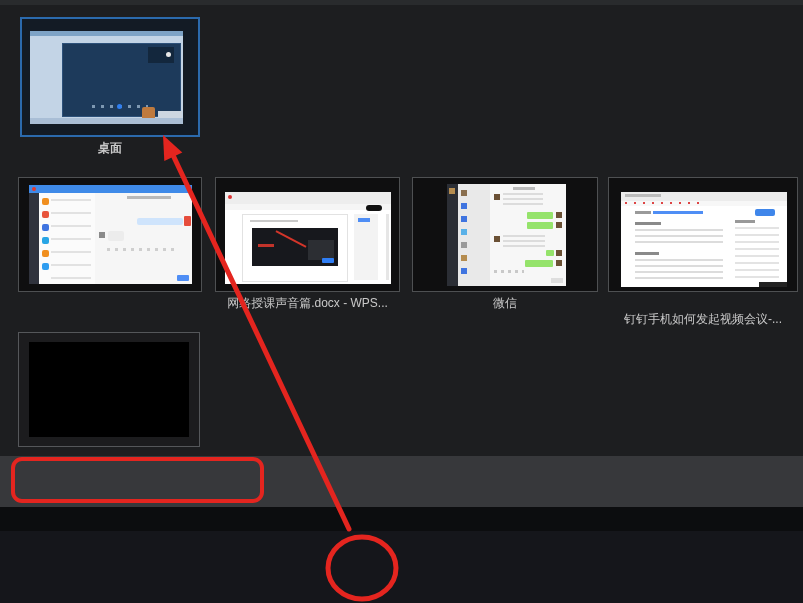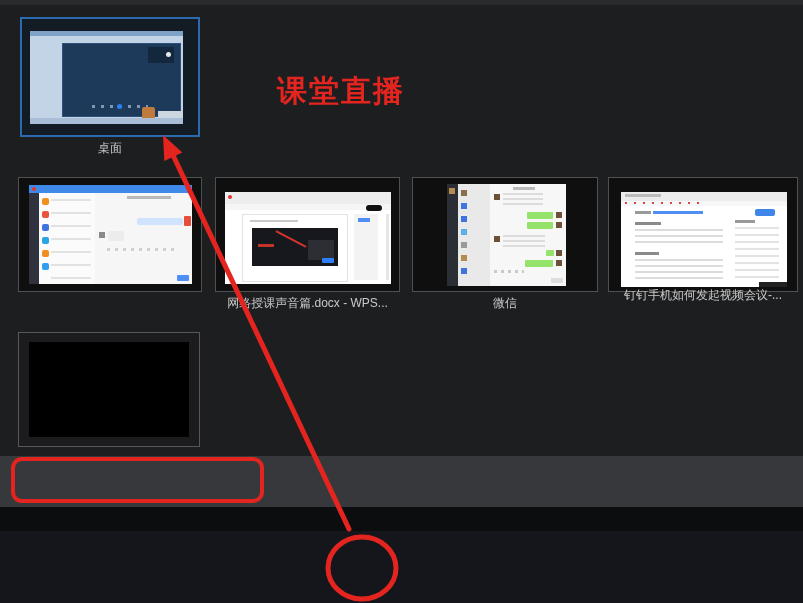--- a/index.html
+++ b/index.html
@@ -36,21 +36,21 @@
       <div class="s" style="left:40px;top:24px;width:117px;height:72px;background:#1d3a5b;border:1px solid #2d517a;"></div>
       <div class="s" style="left:126px;top:28px;width:26px;height:16px;background:#13273d;"></div>
       <div class="s" style="left:144px;top:33px;width:5px;height:5px;border-radius:50%;background:#e8e8e8;"></div>
       <div class="s" style="left:70px;top:86px;width:56px;height:3px;background:repeating-linear-gradient(90deg,#7e98b2 0 3px,transparent 3px 9px);"></div>
       <div class="s" style="left:95px;top:85px;width:5px;height:5px;border-radius:50%;background:#2f7ef0;"></div>
       <div class="s" style="left:120px;top:88px;width:13px;height:15px;background:#bf7a3e;border-radius:2px;"></div>
       <div class="s" style="left:136px;top:92px;width:24px;height:12px;background:#ccd6e1;"></div>
       <div class="s" style="left:8px;top:99px;width:153px;height:6px;background:#a9bed6;"></div>
     </div>
   </div>
-  <div class="tlabel" style="left:20px;top:141px;width:180px;">桌面</div>
+  <div class="tlabel" style="left:20px;top:141px;width:180px;font-weight:bold;">桌面</div>
 
   <div class="thumb" style="left:18px;top:177px;width:184px;height:115px;">
     <div class="pv">
       <div class="s" style="left:10px;top:7px;width:163px;height:99px;background:#fff;"></div>
       <div class="s" style="left:10px;top:7px;width:163px;height:8px;background:#3f8ae8;"></div>
       <div class="s" style="left:13px;top:9px;width:4px;height:4px;border-radius:50%;background:#e23a2e;"></div>
       <div class="s" style="left:10px;top:15px;width:10px;height:91px;background:#30333d;"></div>
       <div class="s" style="left:20px;top:15px;width:56px;height:91px;background:#fbfbfb;"></div>
       <div class="s" style="left:32px;top:21px;width:40px;height:80px;background:repeating-linear-gradient(#e2e2e2 0 2px,transparent 2px 13px);"></div>
       <div class="s" style="left:23px;top:20px;width:7px;height:7px;background:#f08f1f;border-radius:2px;"></div>
@@ -136,21 +136,21 @@
       <div class="s" style="left:44px;top:33px;width:50px;height:3px;background:#4f8ef5;"></div>
       <div class="s" style="left:26px;top:44px;width:26px;height:3px;background:#8a8a8a;"></div>
       <div class="s" style="left:26px;top:51px;width:88px;height:18px;background:repeating-linear-gradient(#dcdcdc 0 2px,transparent 2px 6px);"></div>
       <div class="s" style="left:26px;top:74px;width:24px;height:3px;background:#8a8a8a;"></div>
       <div class="s" style="left:26px;top:81px;width:88px;height:22px;background:repeating-linear-gradient(#dcdcdc 0 2px,transparent 2px 6px);"></div>
       <div class="s" style="left:126px;top:42px;width:20px;height:3px;background:#999;"></div>
       <div class="s" style="left:126px;top:49px;width:44px;height:52px;background:repeating-linear-gradient(#e3e3e3 0 2px,transparent 2px 7px);"></div>
       <div class="s" style="left:150px;top:104px;width:28px;height:5px;background:#222;"></div>
     </div>
   </div>
-  <div class="tlabel" style="left:608px;top:288px;width:190px;">钉钉手机如何发起视频会议-...</div>
+  <div class="tlabel" style="left:608px;top:312px;width:190px;">钉钉手机如何发起视频会议-...</div>
 
   <div class="thumb" style="left:18px;top:332px;width:182px;height:115px;border-color:#55575a;background:#1c1c1e;">
     <div class="pv">
       <div class="s" style="left:10px;top:9px;width:160px;height:95px;background:#000;"></div>
     </div>
   </div>
   <div class="tlabel" style="left:18px;top:448px;width:182px;"></div>
 
   <div class="options-bar">
     
@@ -169,20 +169,19 @@
     
     
     
     
     
     
     
     
   </div>
 
-  <div class="anno-title" style="color: rgb(228, 37, 31);">课堂直播</div>
   <svg class="anno-overlay" viewBox="0 0 803 603">
     <rect x="13" y="459" width="249" height="42" rx="9" fill="none" stroke="#e4251f" stroke-width="4"></rect>
     <ellipse cx="362" cy="568" rx="34" ry="31" fill="none" stroke="#e4251f" stroke-width="5"></ellipse>
     <line x1="349" y1="529" x2="172" y2="153" stroke="#e4251f" stroke-width="5" stroke-linecap="round"></line>
     <polygon points="163,135 182.3,152.4 164.3,161.0" fill="#e4251f"></polygon>
   </svg>
 </div>
 
 </body></html>

